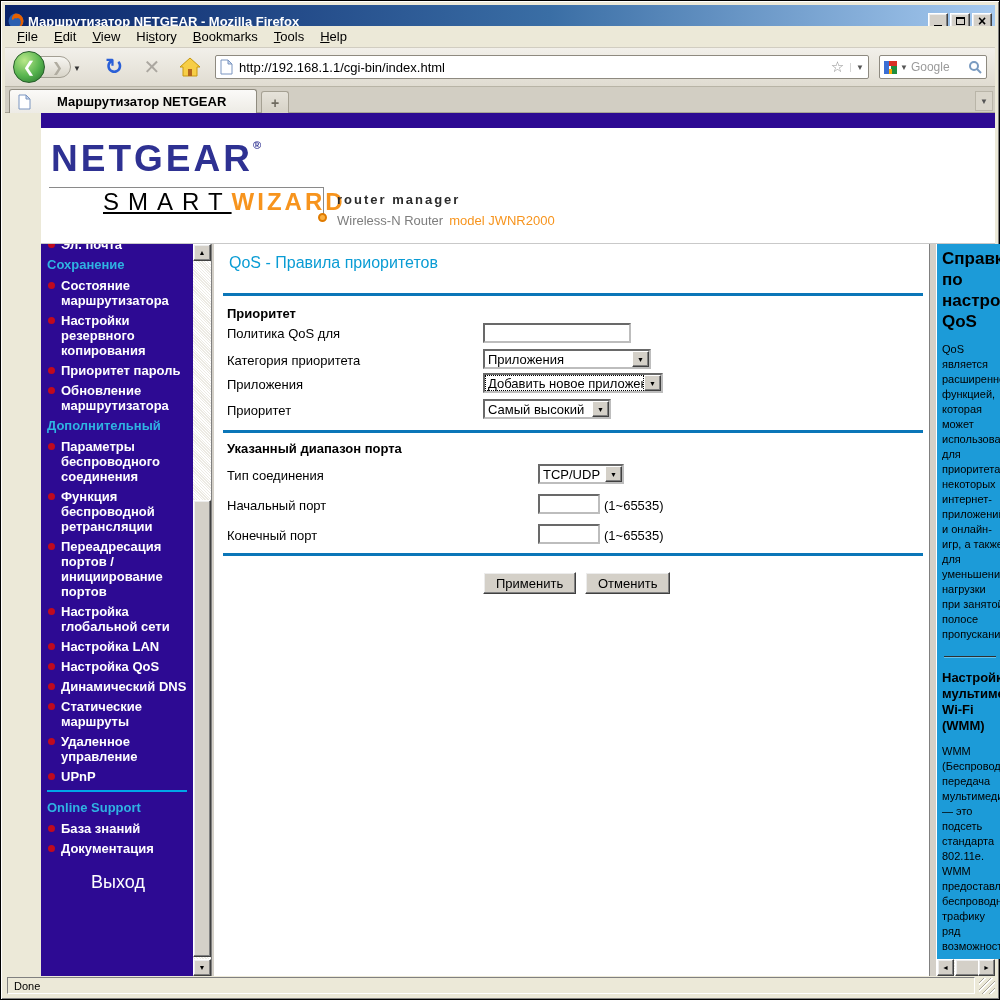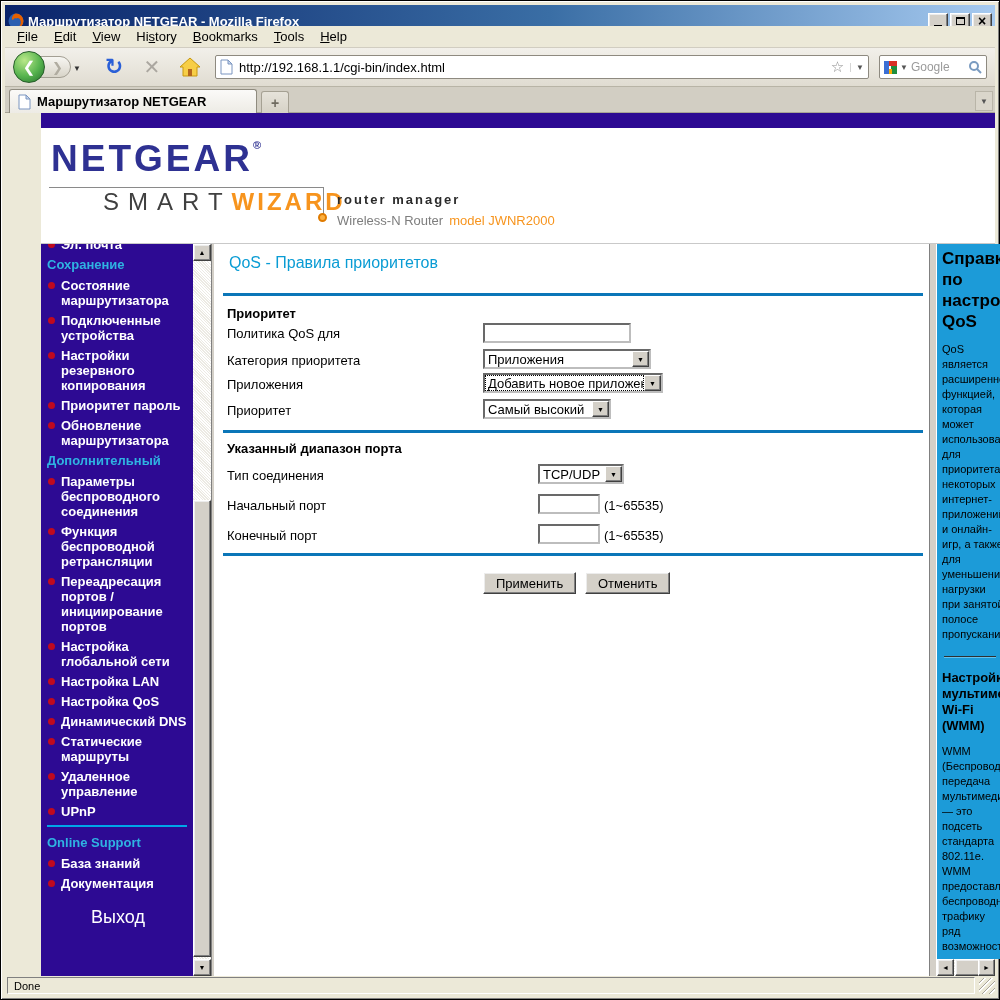--- a/index.html
+++ b/index.html
@@ -62,21 +62,21 @@
     border:1px solid #8E8A80; border-radius:2px; display:flex; align-items:center; padding:0 4px; flex:none; }
   .search-caret { font-size:8px; color:#555; margin:0 3px; }
   .search-text { flex:1; font-size:12px; color:#9A9A9A; white-space:nowrap; overflow:hidden; }
 
   
   .tabstrip { position:absolute; left:4px; top:86px; right:4px; height:26px;
     background:#D2CEC3; border-bottom:1px solid #A8A496; }
   .tab-active { position:absolute; left:4px; top:2px; width:248px; height:24px;
     background:linear-gradient(#FBFAF8,#EDEBE5); border:1px solid #8F8B7F; border-bottom:none;
     border-radius:3px 3px 0 0; display:flex; align-items:center; padding:0 8px;
-    font-size:13px; font-weight:bold; color:#000; }
+    font-size:13px; font-weight:bold; color:#000;gap:20px; }
   .tab-active .page-ico { margin-right:6px; }
   .tab-new { position:absolute; left:256px; top:4px; width:28px; height:22px;
     background:linear-gradient(#E6E3DA,#D6D2C6); border:1px solid #A5A193; border-bottom:none;
     border-radius:3px 3px 0 0; display:flex; align-items:center; justify-content:center;
     color:#6F6B60; font-size:14px; font-weight:bold; }
   .tab-list-btn { position:absolute; right:2px; top:4px; width:18px; height:20px;
     display:flex; align-items:center; justify-content:center; font-size:8px; color:#555;
     border:1px solid #B9B5A8; background:#DAD6CB; }
 
   
@@ -85,21 +85,21 @@
   .brand-header { position:absolute; left:0; top:15px; right:0; height:116px; background:#fff;
     border-bottom:1px solid #C9C9C9; }
   .netgear-word { position:absolute; left:10px; top:12px; color:#2E3192; font-weight:bold;
     font-size:37px; letter-spacing:3px; line-height:1; }
   .netgear-reg { font-size:11px; vertical-align:top; }
   .bracket-h { position:absolute; left:8px; top:59px; width:274px; border-bottom:1px solid #8A8A8A; }
   .bracket-v { position:absolute; left:282px; top:59px; height:29px; border-left:1px solid #8A8A8A; }
   .bracket-dot { position:absolute; left:277px; top:85px; width:9px; height:9px; border-radius:50%;
     background:#FBB042; border:2px solid #E07B00; }
   .smartwizard { position:absolute; left:62px; top:62px; font-size:24px; line-height:1; }
-  .sw-smart { color:#404040; letter-spacing:9px; }
+  .sw-smart { color:#000000; letter-spacing:9px;text-decoration:underline; }
   .sw-wizard { color:#F7941D; font-weight:bold; letter-spacing:3px; }
   .rm-block { position:absolute; left:296px; top:64px; }
   .rm-title { font-size:13px; font-weight:bold; color:#2B2B2B; letter-spacing:2px; }
   .rm-sub { font-size:13px; color:#7D7D7D; margin-top:6px; }
   .rm-model { color:#F7941D; margin-left:6px; }
 
   
   .frames { position:absolute; left:0; top:131px; right:0; bottom:0; background:#D4D0C8; }
   .nav-frame { position:absolute; left:0; top:0; width:152px; bottom:0; background:#2D0A93;
     overflow:hidden; padding:0 4px 0 6px; }
@@ -299,21 +299,20 @@
       </div>
     </div>
 
     <div class="frames">
 
       <div class="nav-frame">
         <div class="nav-list" id="nav-list">
             <div class="nav-item"><span class="bullet"></span><span>Эл. почта</span></div>
             <div class="nav-heading">Сохранение</div>
             <div class="nav-item"><span class="bullet"></span><span>Состояние маршрутизатора</span></div>
-            <div class="nav-item"><span class="bullet"></span><span>Подключенные устройства</span></div>
             <div class="nav-item"><span class="bullet"></span><span>Настройки резервного копирования</span></div>
             <div class="nav-item"><span class="bullet"></span><span>Приоритет пароль</span></div>
             <div class="nav-item"><span class="bullet"></span><span>Обновление маршрутизатора</span></div>
             <div class="nav-heading">Дополнительный</div>
             <div class="nav-item"><span class="bullet"></span><span>Параметры беспроводного соединения</span></div>
             <div class="nav-item"><span class="bullet"></span><span>Функция беспроводной ретрансляции</span></div>
             <div class="nav-item"><span class="bullet"></span><span>Переадресация портов / инициирование портов</span></div>
             <div class="nav-item"><span class="bullet"></span><span>Настройка глобальной сети</span></div>
             <div class="nav-item"><span class="bullet"></span><span>Настройка LAN</span></div>
             <div class="nav-item"><span class="bullet"></span><span>Настройка QoS</span></div>

